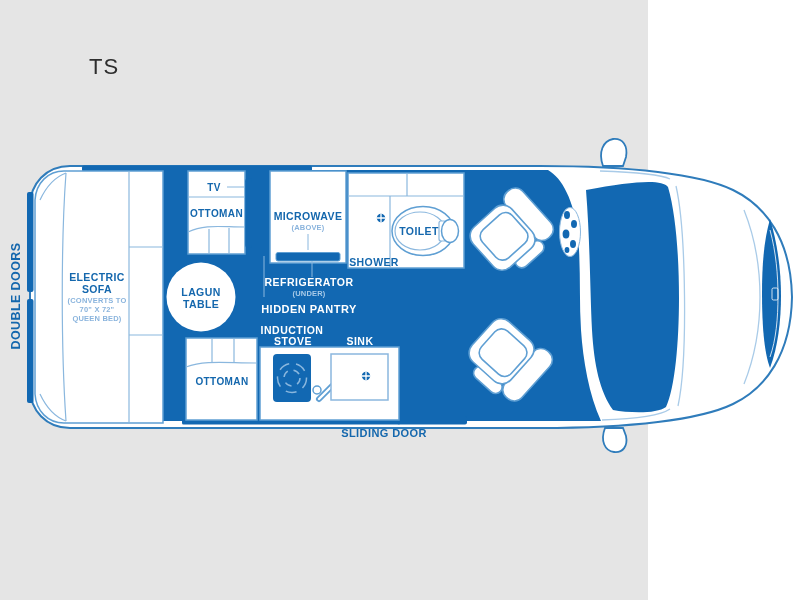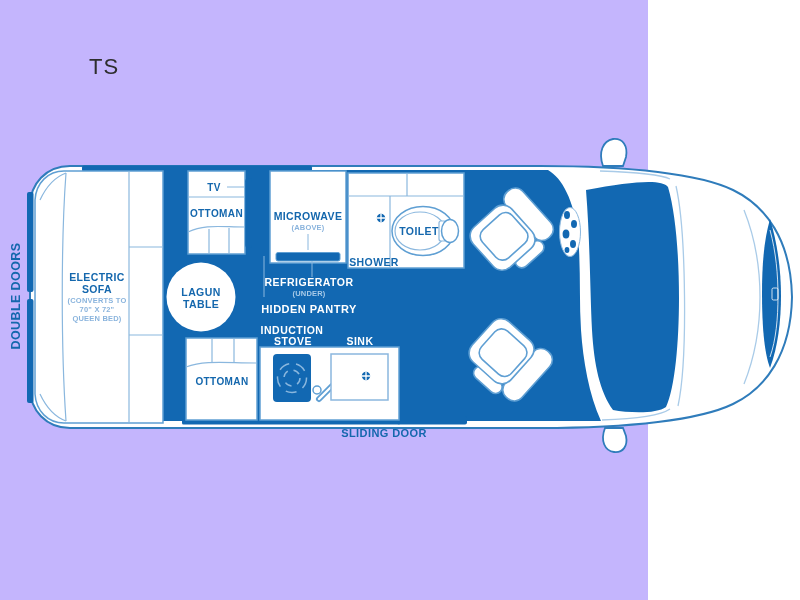--- a/index.html
+++ b/index.html
@@ -1,16 +1,16 @@
 <!DOCTYPE html>
 <html style="--primary: #1268b2; --outline: #5f9fd3; --outline_soft: #8ab7de; --outline_strong: #2f7cbb; --accent: #a9cbe8; --text_blue: #1467ad; --sub_blue: #8ab4dd; --title: #2e2e2e;"><head>
 <meta charset="utf-8">
 <style>
   html,body{margin:0;padding:0;background:#fff;width:800px;height:600px;overflow:hidden}
-  .stage{position:relative;width:648px;height:600px;background:#c4b5fd}
+  .stage{position:relative;width:648px;height:600px;background:#e5e5e5}
   svg{display:block}
   text{font-family:"Liberation Sans","DejaVu Sans",sans-serif}
   .lbl{font-weight:bold;fill:var(--text_blue);letter-spacing:.4px}
   .sub{font-weight:bold;fill:var(--sub_blue);letter-spacing:.2px}
   .wlbl{font-weight:bold;fill:#fff;letter-spacing:.5px}
   .title{fill:var(--title);letter-spacing:1px}
   .dark{fill:var(--primary)}
   .box{fill:#fff;stroke:var(--outline);stroke-width:1.5}
   .iline{stroke:var(--outline_soft);stroke-width:1.2;fill:none}
   .lead{stroke:var(--outline_soft);stroke-width:1;fill:none}

